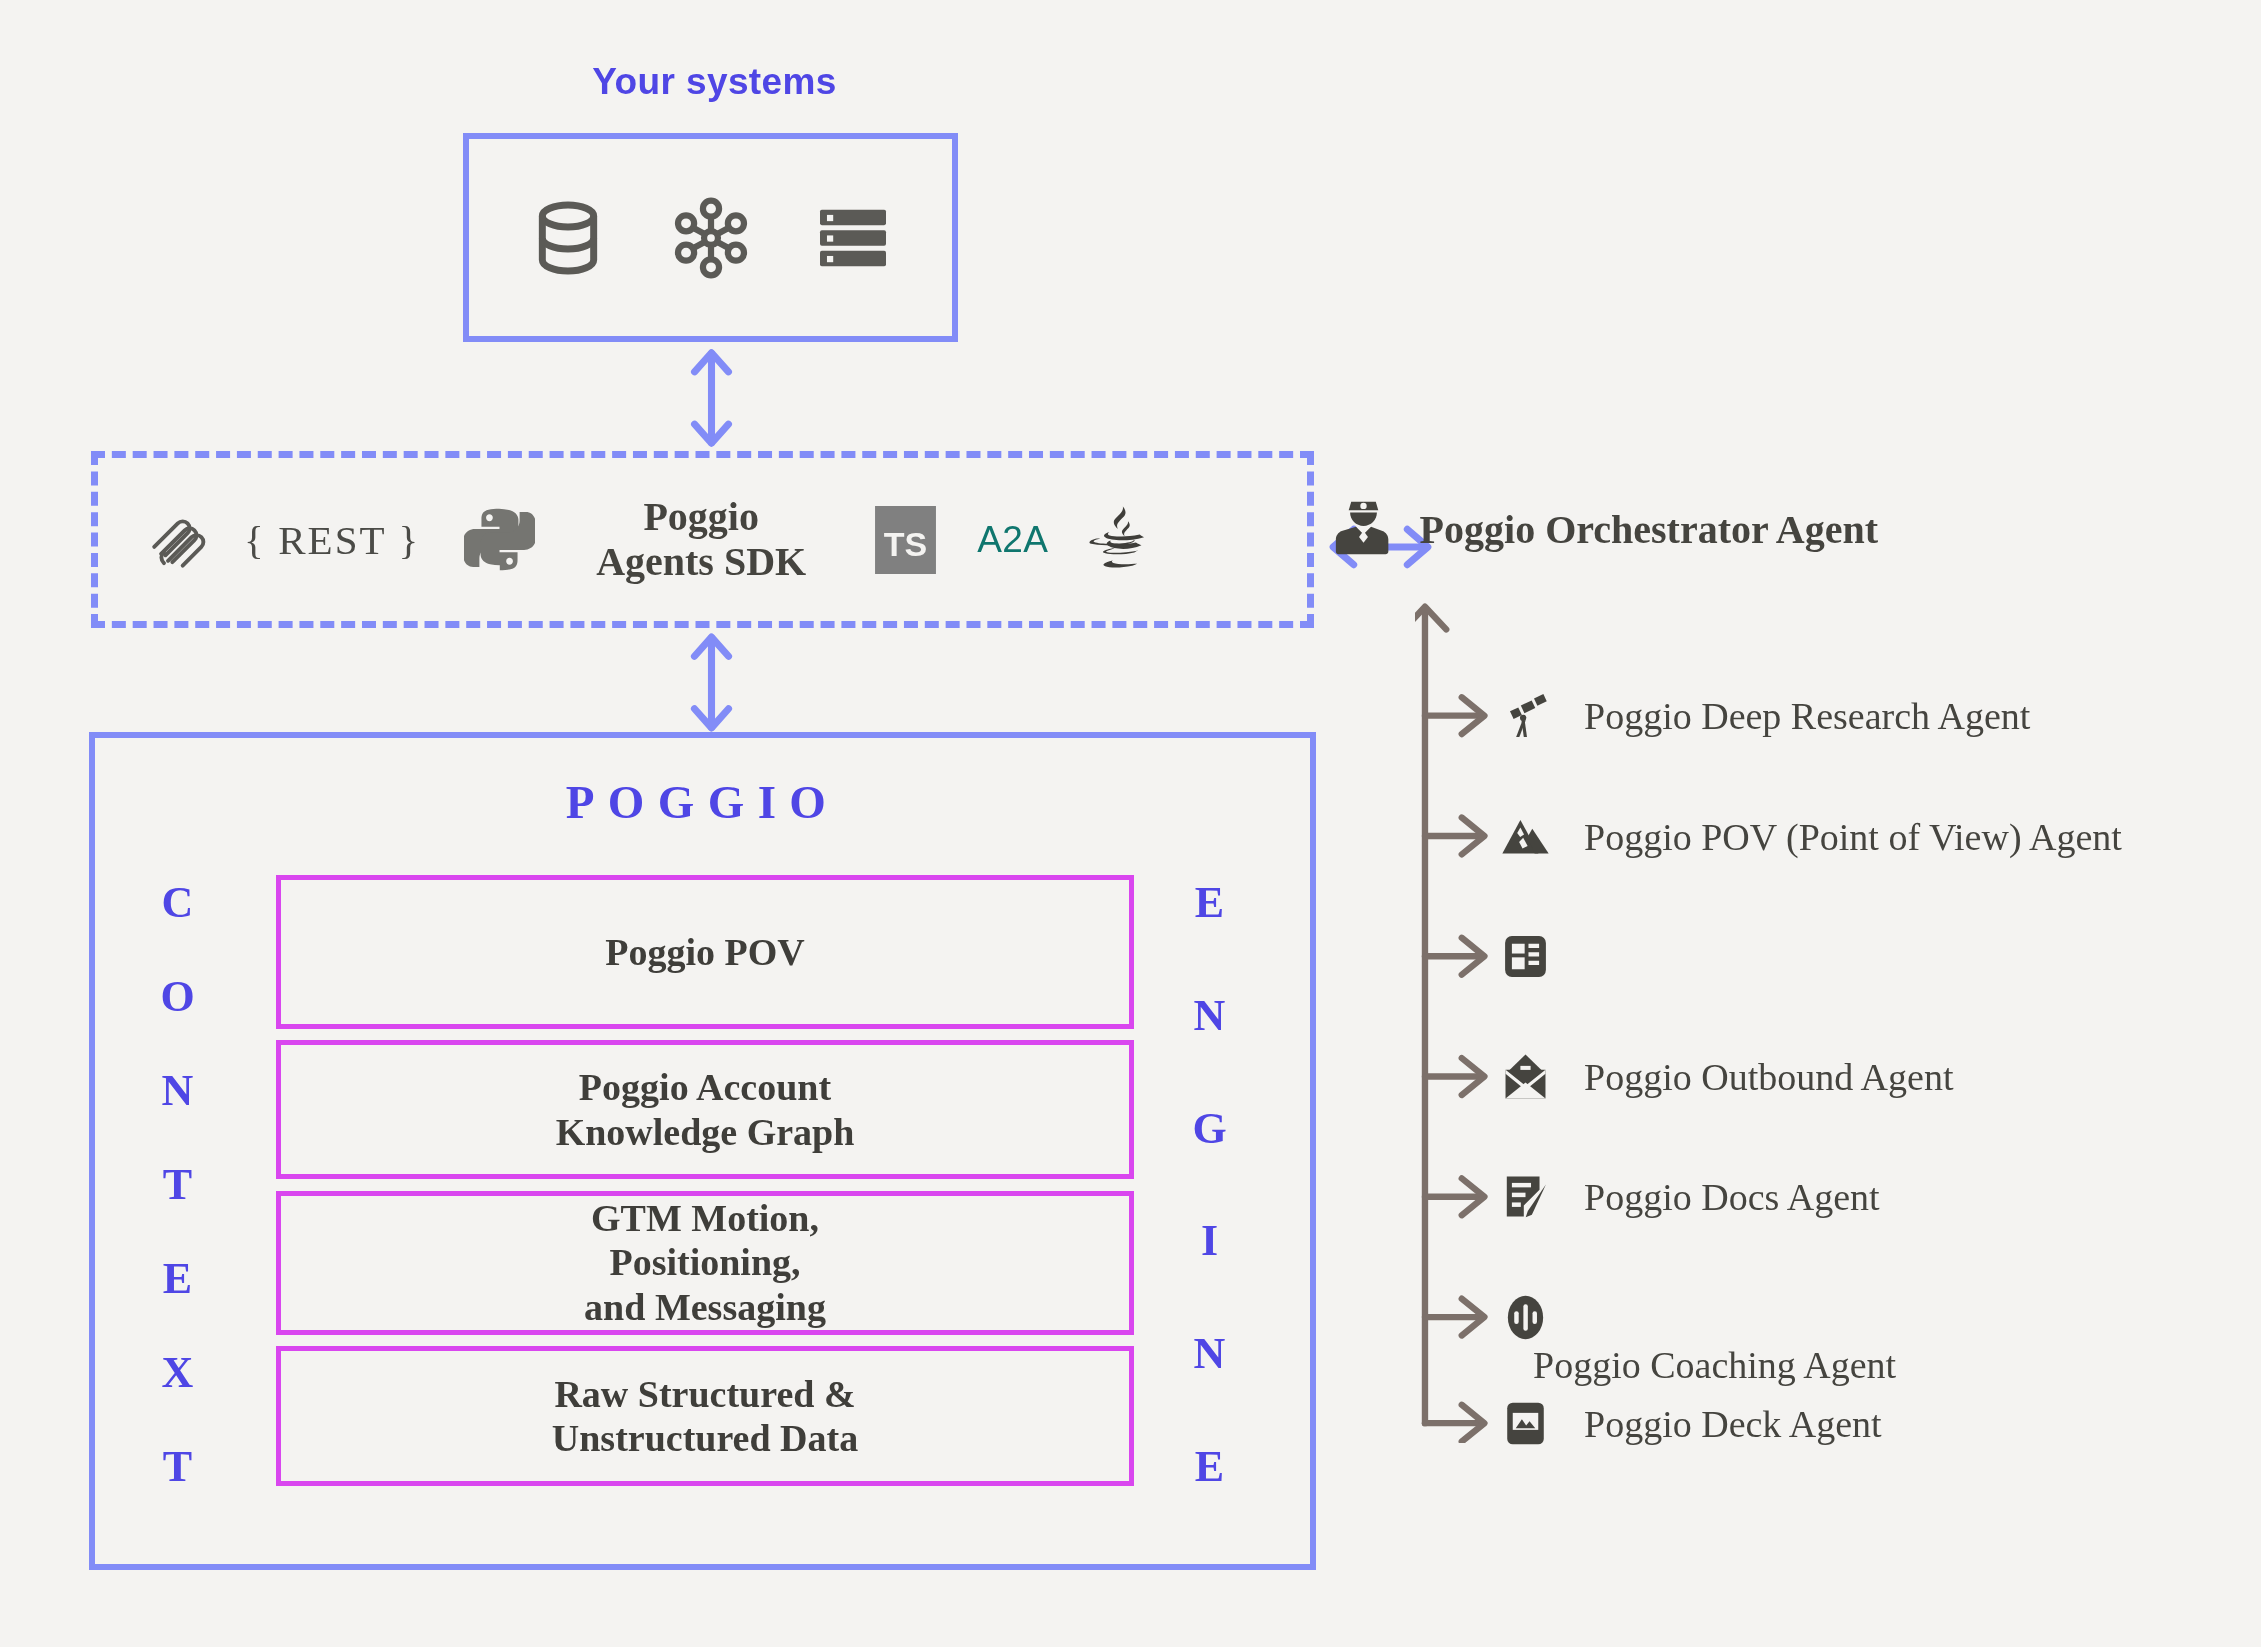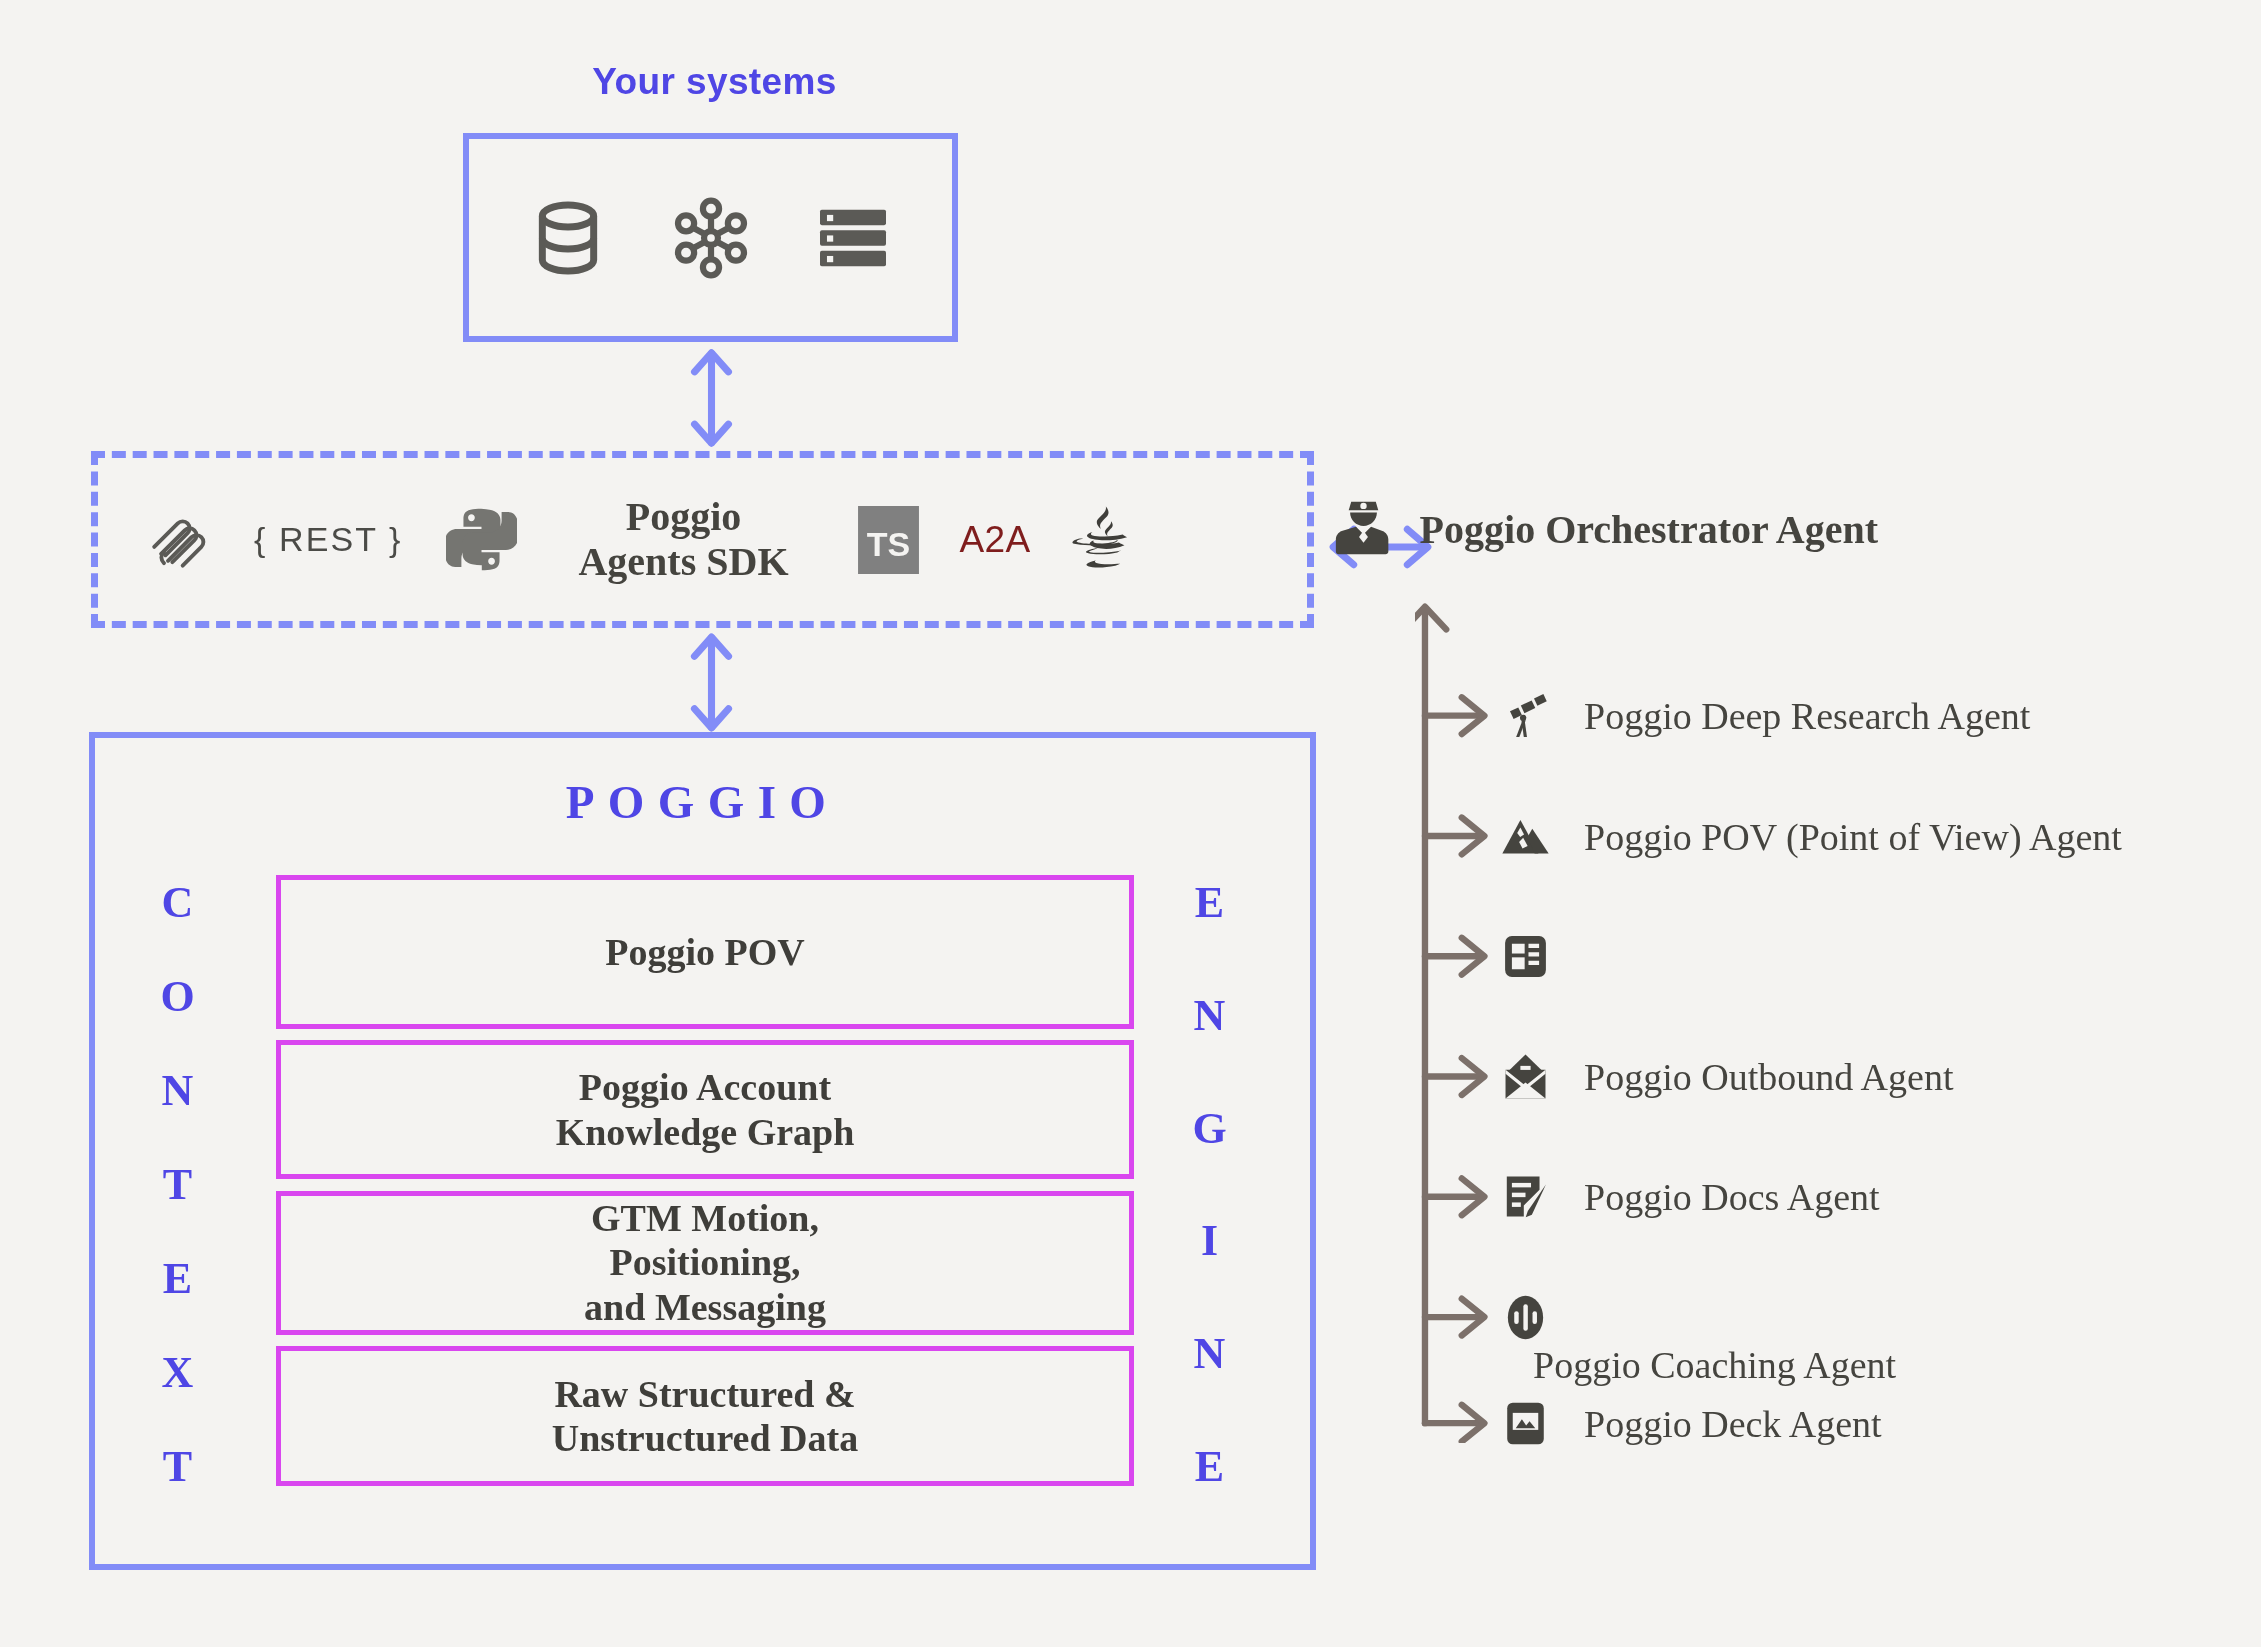--- a/index.html
+++ b/index.html
@@ -73,42 +73,42 @@
     padding: 0 27px;
   }
   .sdk-cell {
     display: flex;
     align-items: center;
     justify-content: center;
     flex: 0 0 auto;
   }
   #sdk-mcp { margin-left: 27px; }
   #sdk-rest {
-    font-family: Liberation Sans, sans-serif;
-    font-size: 34px;
+    font-family: Liberation Serif, serif;
+    font-size: 41px;
     letter-spacing: 2.1px;
     color: #4b4b47;
-    margin-left: 40px;
+    margin-left: 30px;
   }
   #sdk-python { margin-left: 44px; }
   #sdk-name {
     font-family: "Liberation Serif", serif;
     font-weight: bold;
     font-size: 40px;
     line-height: 1.12;
     text-align: center;
     color: #45443f;
     margin-left: 61px;
     white-space: pre-line;
   }
   #sdk-ts { margin-left: 69px; }
   #sdk-a2a {
     font-family: "Liberation Sans", sans-serif;
     font-size: 37px;
-    color: #7f1d1d;
+    color: #0f766e;
     margin-left: 41px;
     letter-spacing: 0.4px;
   }
   #sdk-java { margin-left: 40px; }
 
   
   #orchestrator-row {
     position: absolute;
     left: 1330px;
     top: 495px;

